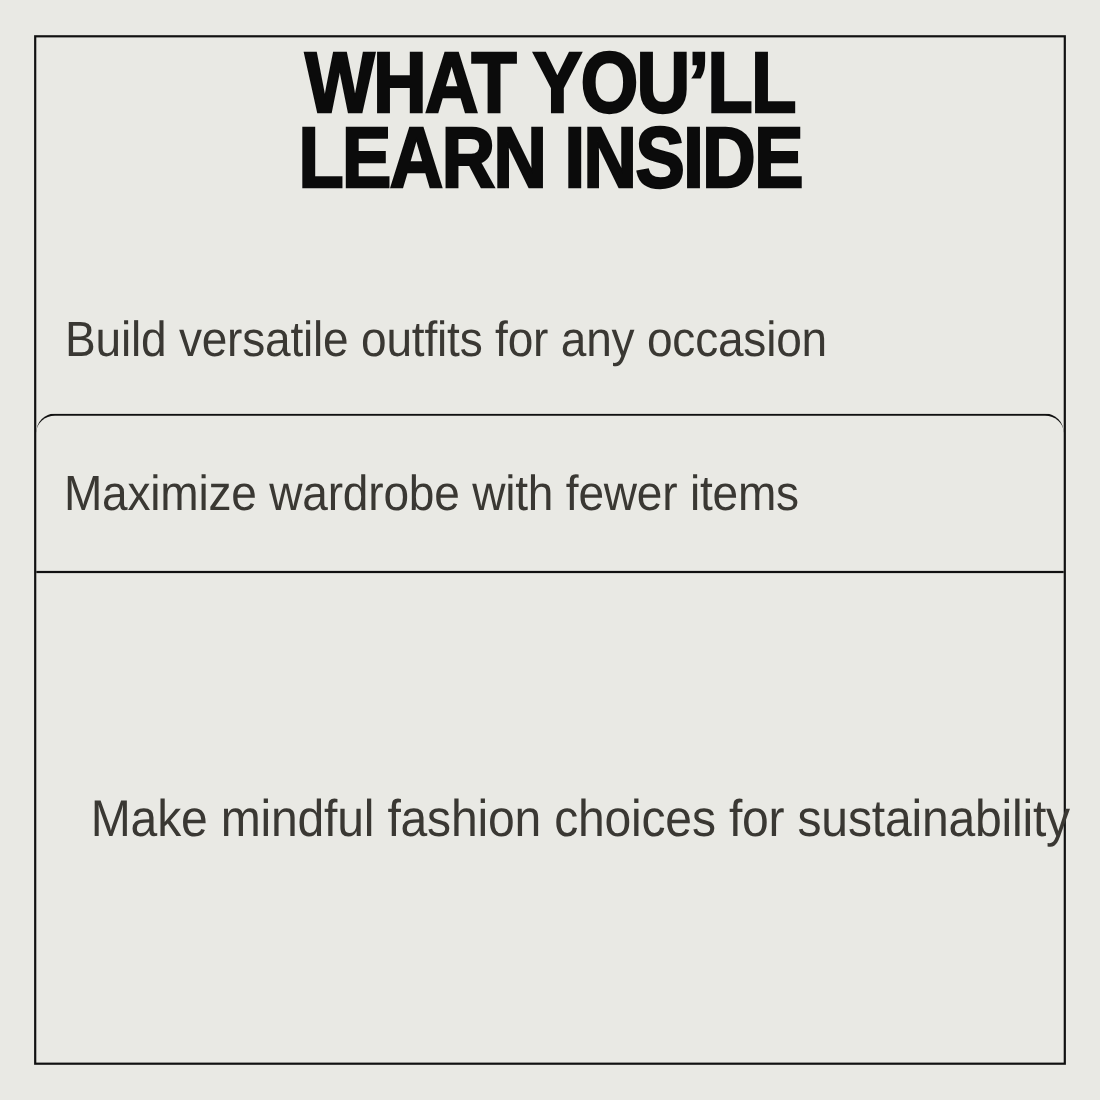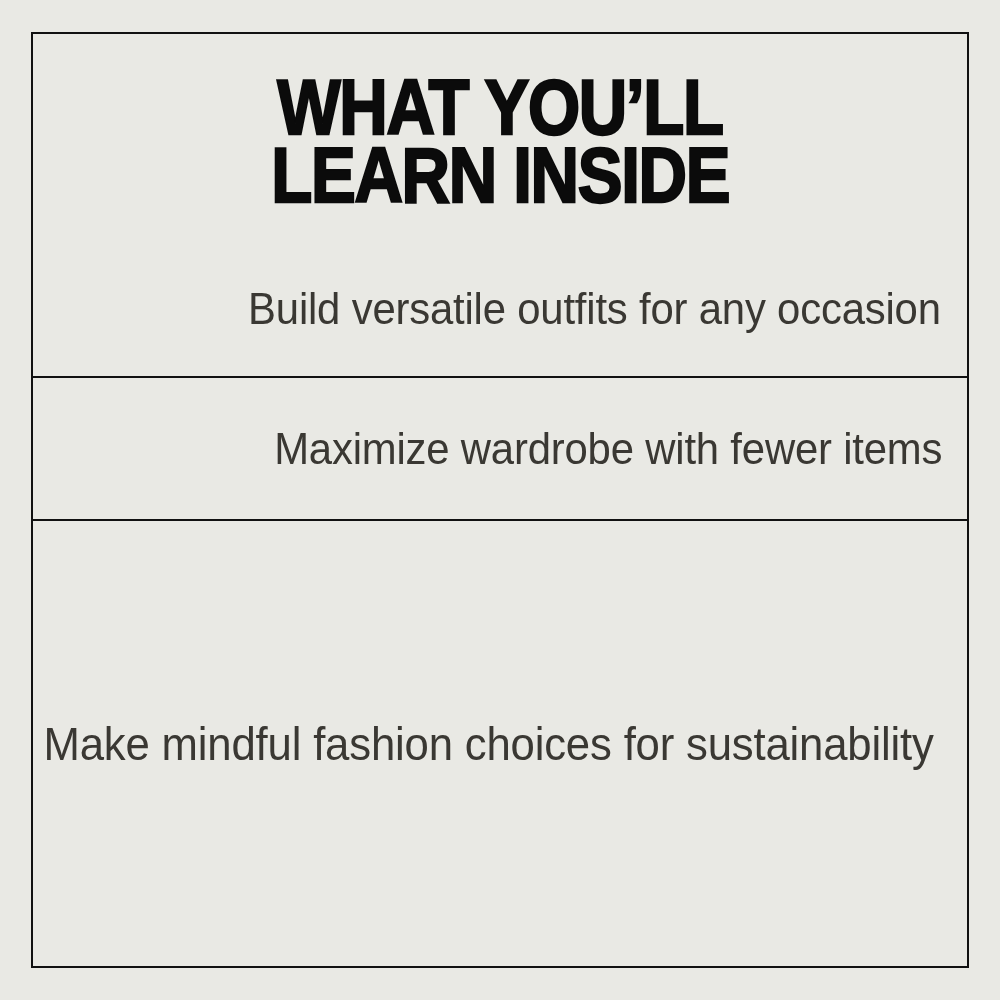--- a/index.html
+++ b/index.html
@@ -27,21 +27,20 @@
     flex-direction: column;
   }
 
   
   #title-block {
     height: 208px;
     flex: 0 0 208px;
     display: flex;
     flex-direction: column;
     align-items: center;
-    justify-content: center;
     padding-top: 8px;
     box-sizing: border-box;
   }
   .title-line {
     display: block;
     color: #0B0B0B;
     font-family: "Liberation Sans", "DejaVu Sans", sans-serif;
     font-weight: 700;
     font-size: 78px;
     line-height: 0.87;
@@ -56,27 +55,27 @@
 
   
   #rows {
     flex: 1 1 auto;
     display: flex;
     flex-direction: column;
   }
   .row {
     display: flex;
     align-items: center;
-    justify-content: flex-end;
+    justify-content: flex-start;
     border-top: 2px solid #111111;
     box-sizing: border-box;
     position: relative;
   }
   .row-0 { flex: 0 0 134px; border-top: none; }
-  .row-1 { flex: 0 0 143px; }
+  .row-1 { flex: 0 0 143px; border-radius: 17px; }
   .row-2 { flex: 0 0 161px; }
   .row-3 { flex: 0 0 157px; }
   .row-4 { flex: 1 1 auto; padding-left: 16px; }
 
   .row-text {
     color: #3A3833;
     font-family: "Liberation Sans", "DejaVu Sans", sans-serif;
     font-weight: 400;
     font-size: 47px;
     line-height: 1.1;

